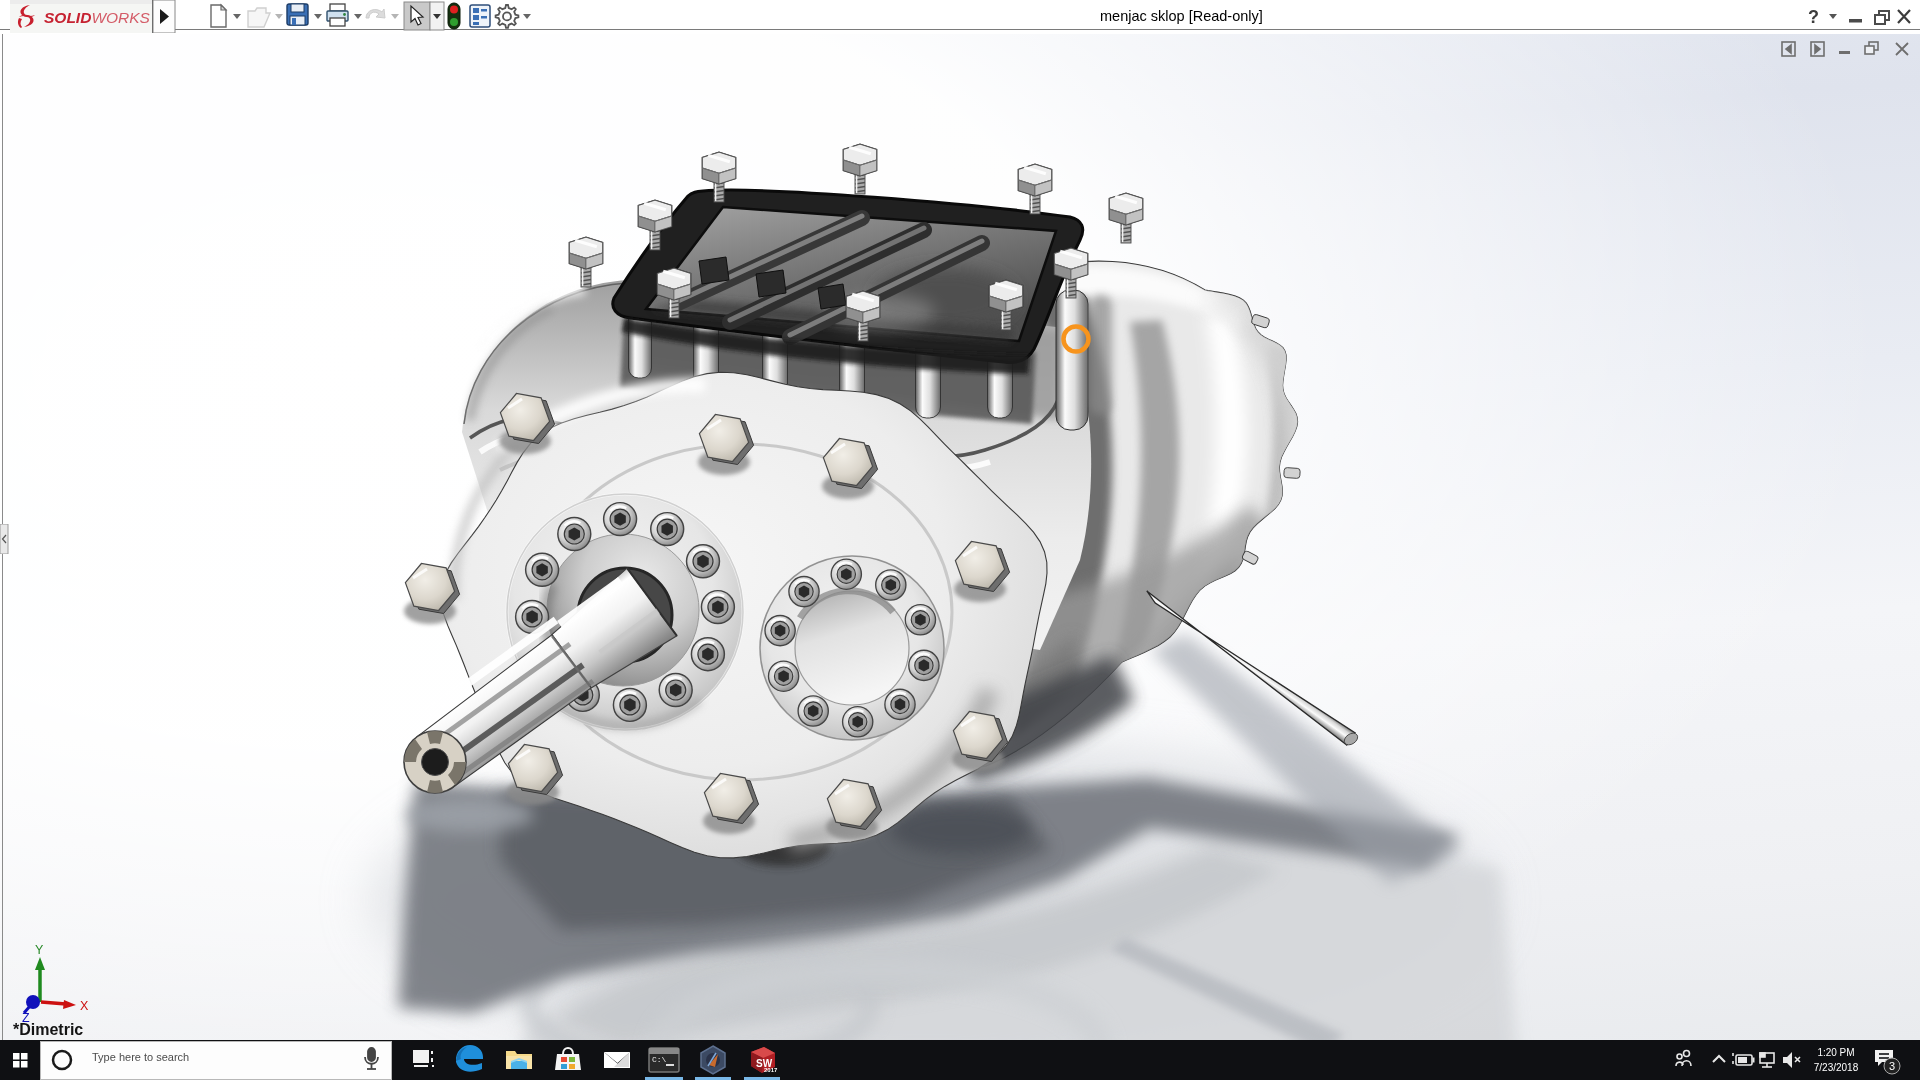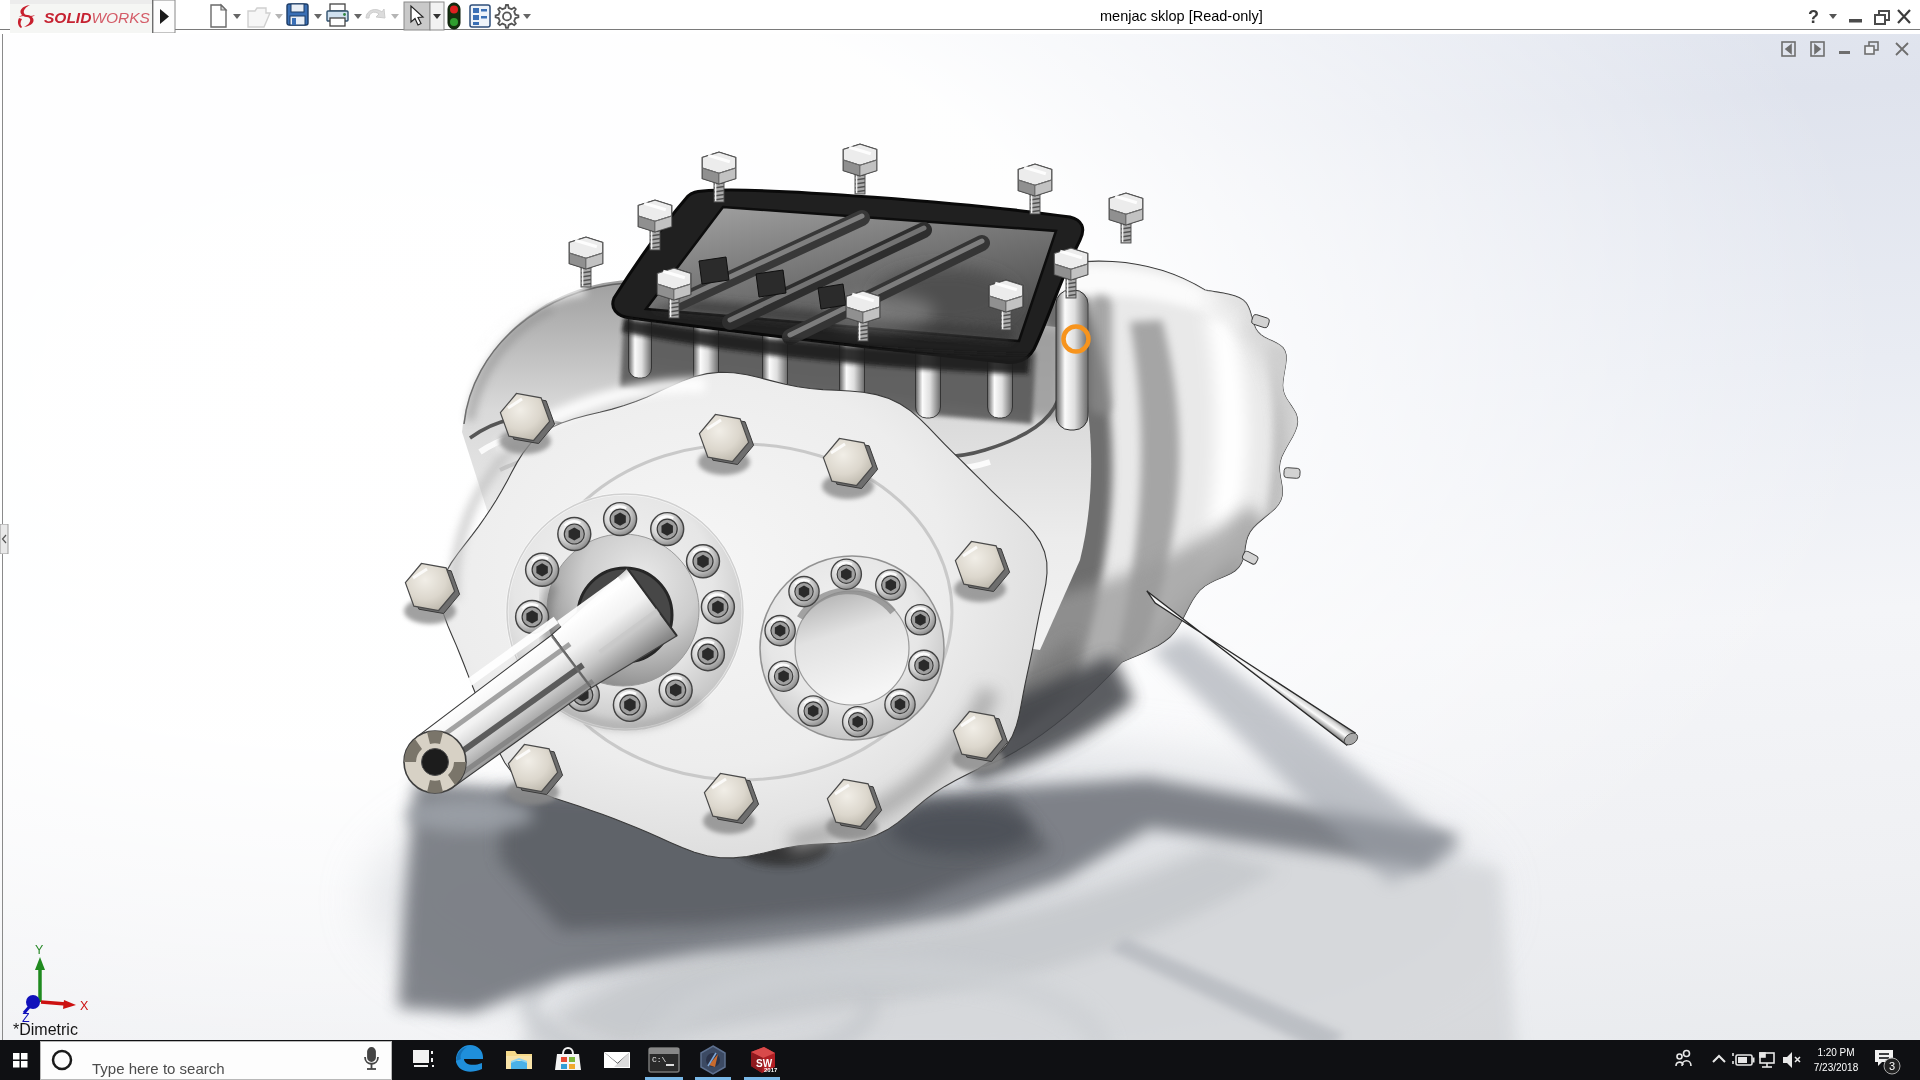--- a/index.html
+++ b/index.html
@@ -6,22 +6,22 @@
   html,body { width:1920px; height:1080px; overflow:hidden; font-family:"Liberation Sans", sans-serif; background:#fff; }
   #titlebar { position:absolute; left:0; top:0; width:1920px; height:30px; background:#ffffff; border-bottom:1px solid #7a7a7a; }
   #viewport { position:absolute; left:0; top:34px; width:1920px; height:1006px;
     background:
       radial-gradient(ellipse 1500px 820px at 20% 32%, rgba(255,255,255,1) 0%, rgba(255,255,255,0.96) 48%, rgba(255,255,255,0) 100%),
       linear-gradient(176deg, #eef0f5 0%, #e3e7f0 5%, #dfe3ed 16%, #e9ecf3 40%, #f4f5f8 62%, #eff0f3 85%, #e9ebee 100%);
   }
   #vline { position:absolute; left:2px; top:34px; width:1px; height:1006px; background:#8a8a8a; }
   #taskbar { position:absolute; left:0; top:1040px; width:1920px; height:40px; background:#0f1013; }
   #searchbox { position:absolute; left:40px; top:1041px; width:352px; height:39px; background:#fdfdfd; border:1px solid #b8b8b8; }
-  #searchtext { position:absolute; left:92px; top:1051px; font-size:15px; color:#4c4c4c;margin-top:9px; }
-  #dimetric { position:absolute; left:13px; top:1021px; font-size:16px; color:#141414; font-weight:normal; }
+  #searchtext { position:absolute; left:92px; top:1051px; font-size:11px; color:#4c4c4c; }
+  #dimetric { position:absolute; left:13px; top:1021px; font-size:16px; color:#141414; font-weight:bold; }
   #clock { position:absolute; left:1806px; top:1045px; width:60px; color:#fff; font-size:10px; text-align:center; line-height:15px;}
 </style>
 </head>
 <body>
 
   <div id="titlebar">
     <svg width="1920" height="33" viewBox="0 0 1920 33">
 
       <rect x="10" y="0" width="143" height="33" fill="#f5f6f4"></rect>
       <rect x="10" y="0" width="143" height="4" fill="#ececec"></rect>

